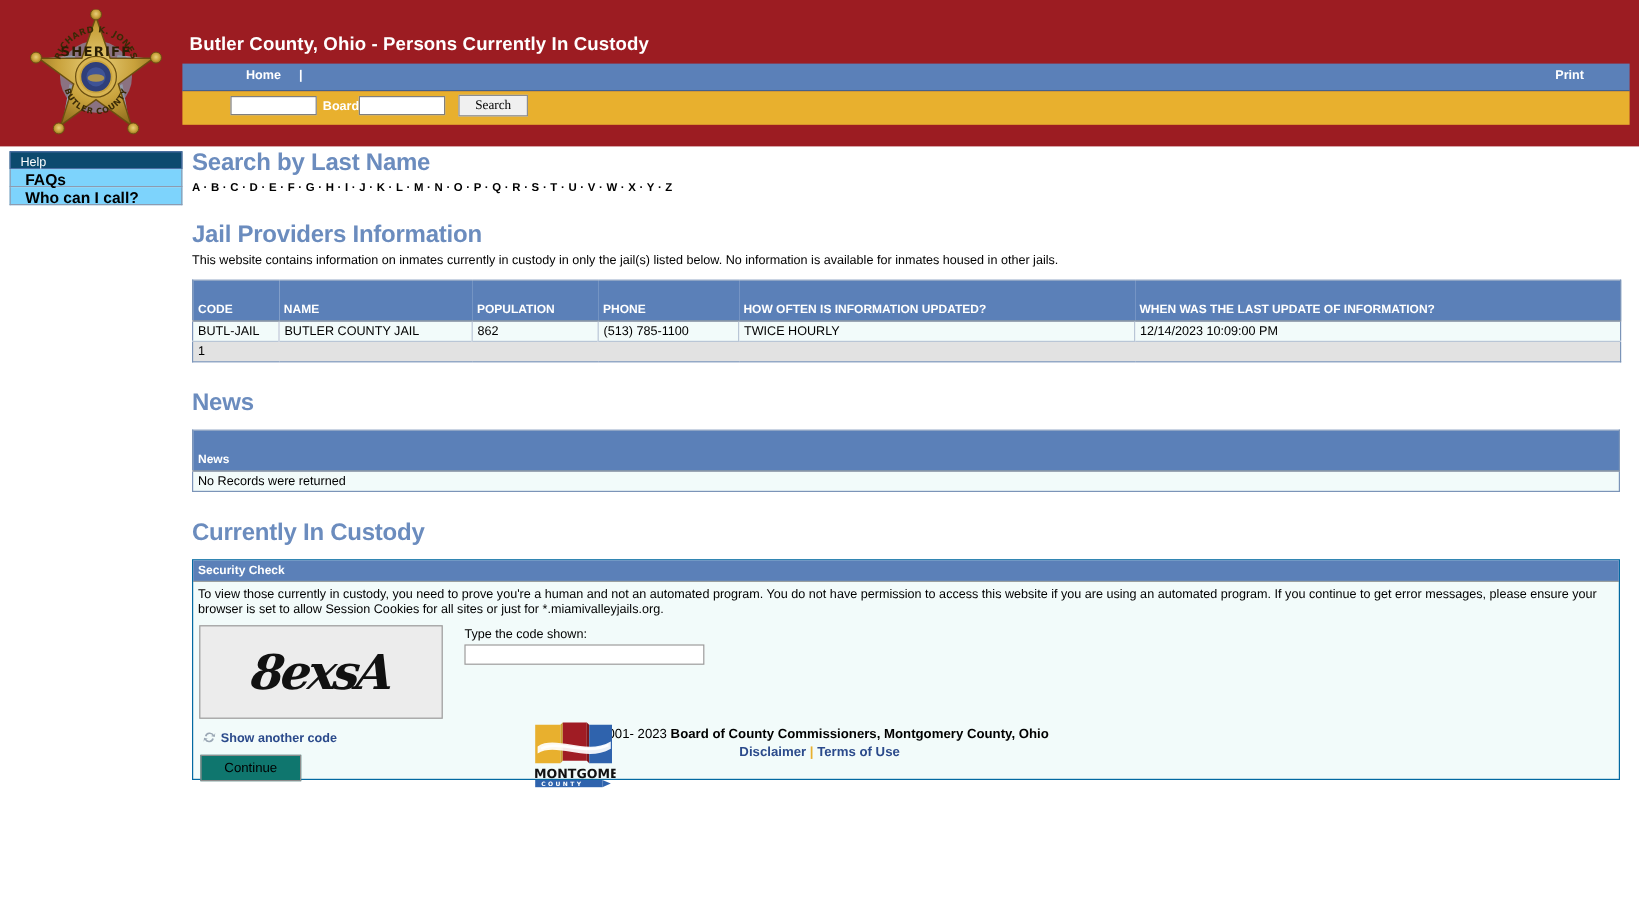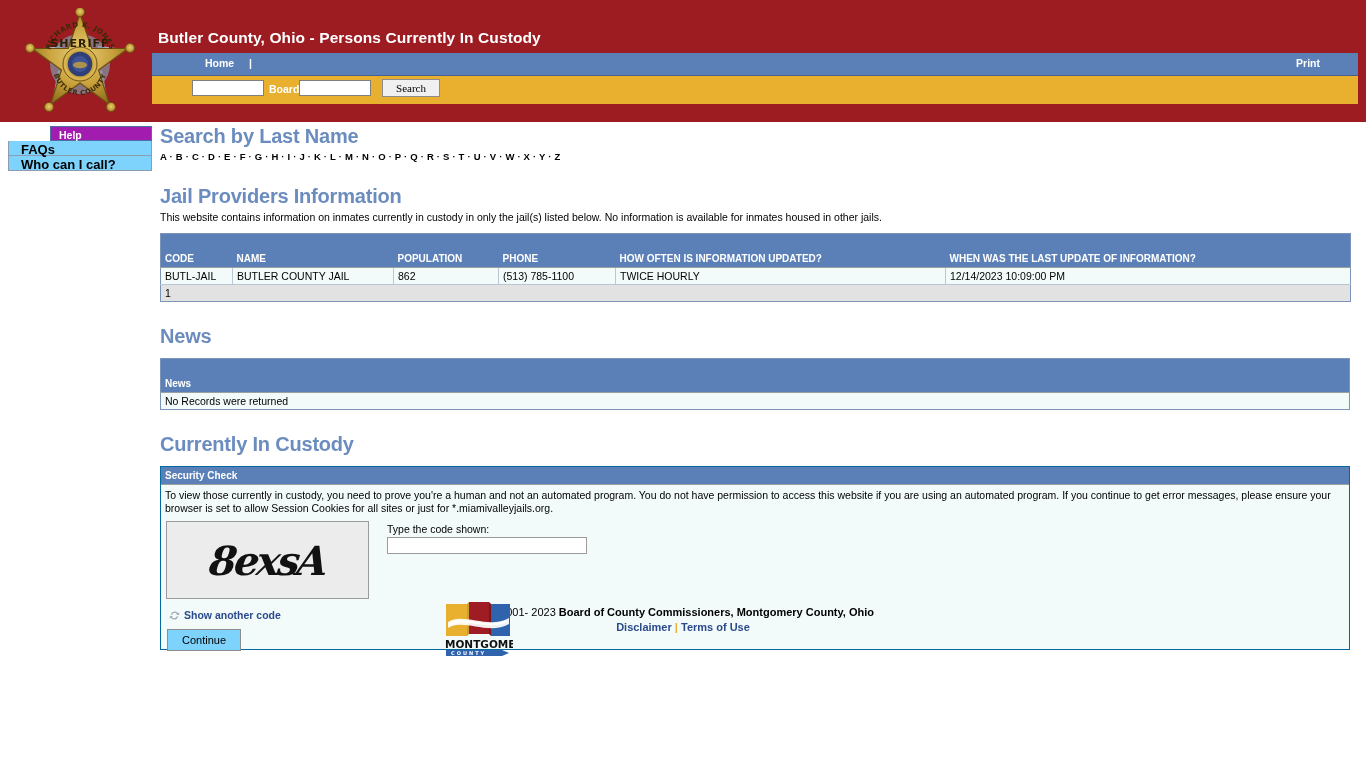--- a/index.html
+++ b/index.html
@@ -128,31 +128,30 @@
   }
 
   
   .sidebar {
     position: absolute;
     left: 8px;
     top: 126px;
     width: 144px;
   }
   .side-head {
-    background: #a21caf;
-    color: #ffffff;
-    font-size: 10.5px;
-    font-weight: bold;
+    background: #0c4a6e;
+    color: #ffffff;
+    font-size: 10.5px;
+    font-weight: normal;
     padding: 2px 0 2px 8px;
     height: 13px;
     line-height: 13px;
     border: 1px solid #4d6fa3;
     box-sizing: border-box;
     height: 15px;
-    margin-left: 42px;
   }
   .side-item {
     background: #7dd3fc;
     border: 1px solid #8d9bb0;
     border-top: none;
     font-size: 13px;
     font-weight: bold;
     color: #000000;
     padding: 2px 0 2px 12px;
     height: 15px;
@@ -326,23 +325,23 @@
   }
   .another .refresh-ico {
     display: inline-block;
     vertical-align: -2px;
     margin-right: 4px;
   }
   .continue-btn {
     position: absolute;
     left: 2px;
     top: 108px;
-    width: 74px;
+    width: 84px;
     height: 22px;
-    background: #7dd3fc;
+    background: #0f766e;
     border: 1px solid #8d8d8d;
     font-family: "Liberation Sans", sans-serif;
     font-size: 11px;
     color: #000;
     cursor: pointer;
     padding: 0;
   }
 
   
   .footer {

